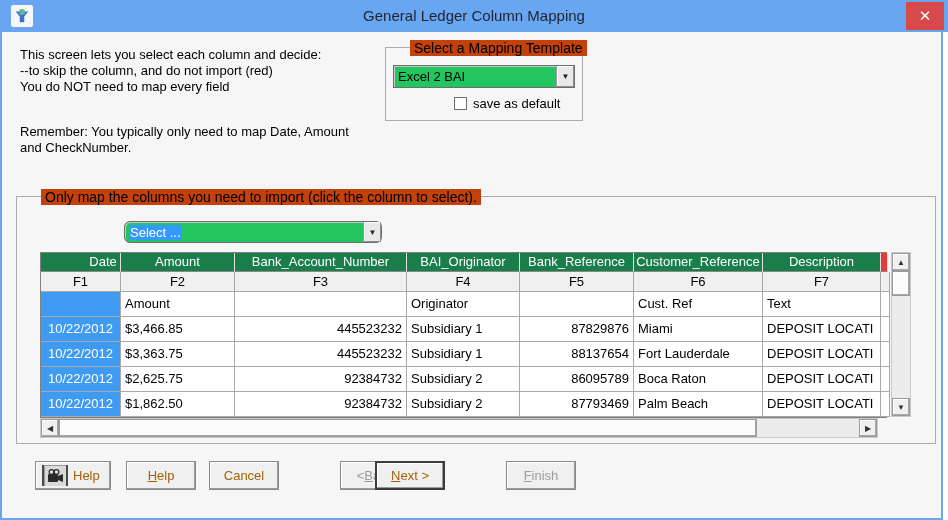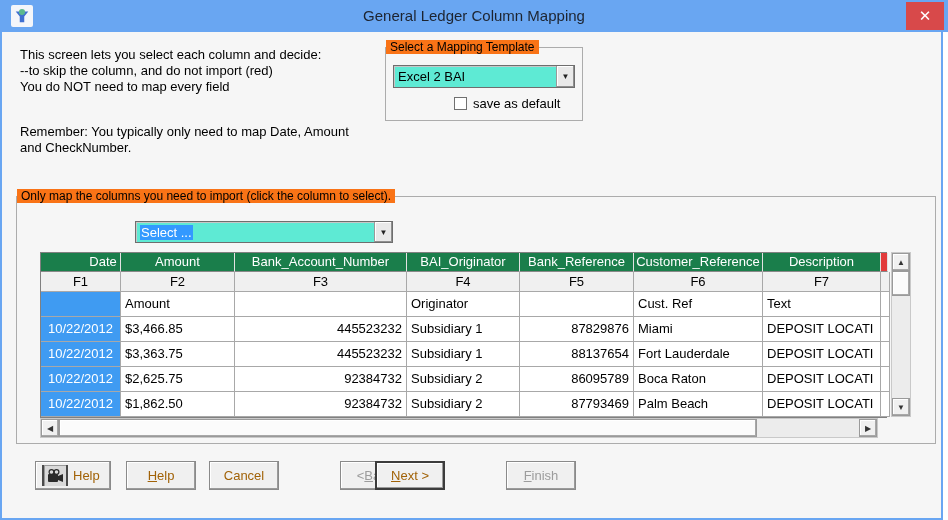--- a/index.html
+++ b/index.html
@@ -37,42 +37,42 @@
     background: var(--close, #d8494a); color: #fff;
     font-size: 15px; text-align: center; line-height: 28px;
     cursor: default;
   }
   
   .intro { position: absolute; left: 18px; top: 47px; font-size: 13px; color: #000; line-height: 16px; }
   .remember { position: absolute; left: 18px; top: 124px; font-size: 13px; color: #000; line-height: 16px; }
   
   .groupbox { position: absolute; border: 1px solid #acacac; }
   .groupbox .legend {
-    position: absolute; top: -8px; left: 0;
-    background: #f97316; padding: 0 4px; font-size: 12px; color: #000; white-space: nowrap;
+    position: absolute; top: -8px; left: 24px;
+    background: #c2410c; padding: 0 4px; font-size: 14px; color: #000; white-space: nowrap;
   }
   .gb-template { left: 383px; top: 47px; width: 198px; height: 74px; }
   .gb-mapping  { left: 14px;  top: 196px; width: 920px; height: 248px; }
   
   .combo {
-    position: absolute; background: #5eead4;
+    position: absolute; background: #22c55e;
     border: 1px solid #6e6e6e;
     box-shadow: inset 1px 1px 0 #c7c7c7;
     font-size: 13px; display: flex; align-items: center;
   }
   .combo .val { flex: 1; padding: 0 4px; white-space: nowrap; overflow: hidden; }
   .combo .val .hl { background: #3399ff; color: #fff; padding: 1px 1px; }
   .combo .drop {
     width: 18px; align-self: stretch; background: #e9e9e9;
     border-left: 1px solid #9a9a9a;
     box-shadow: inset -1px -1px 0 #8f8f8f, inset 1px 1px 0 #ffffff;
     font-size: 8px; color: #222; display: flex; align-items: center; justify-content: center;
   }
   .combo-template { left: 391px; top: 65px; width: 182px; height: 23px; }
-  .combo-select   { left: 133px; top: 221px; width: 258px; height: 22px; }
+  .combo-select   { left: 122px; top: 221px; width: 258px; height: 22px; border-radius: 6px; }
   
   .checkrow { position: absolute; left: 452px; top: 96px; font-size: 13px; display: flex; align-items: center; }
   .checkbox { width: 13px; height: 13px; background: #fff; border: 1px solid #707070; margin-right: 6px; }
   
   .grid {
     position: absolute; left: 38px; top: 252px; width: 847px;
     background: #fff; border: 1px solid #808080;
   }
   .grow { display: flex; }
   .gc {

